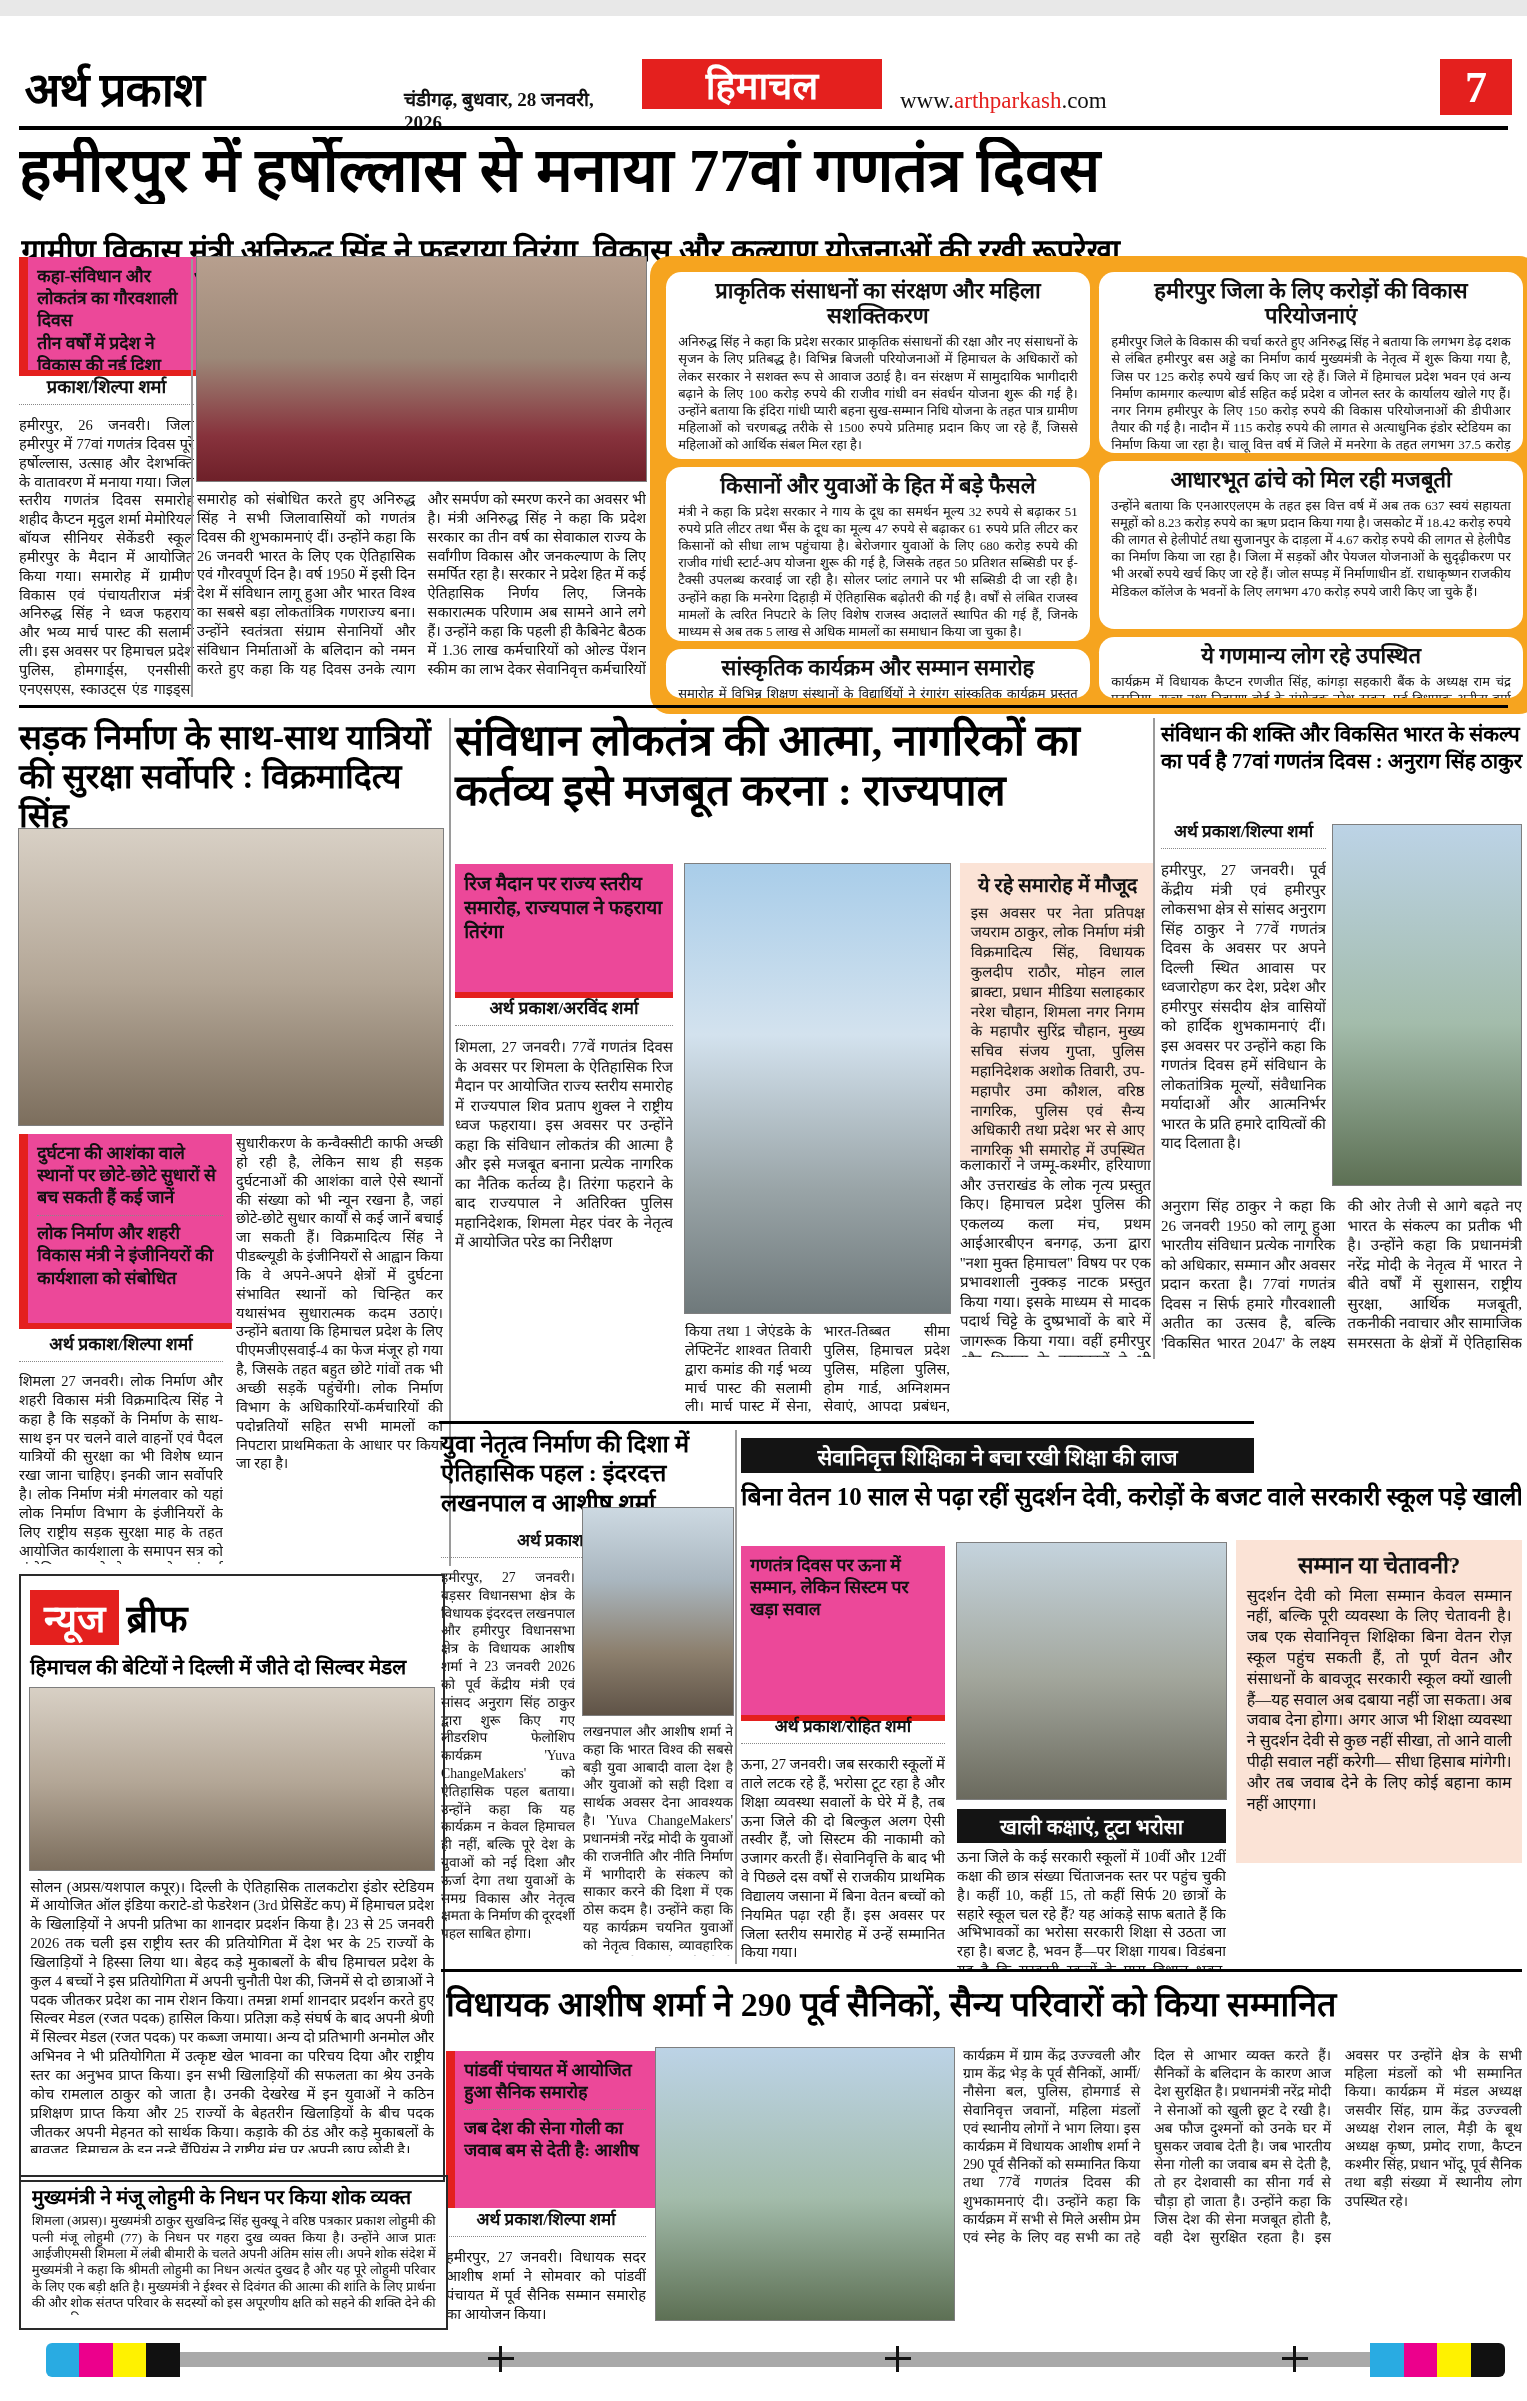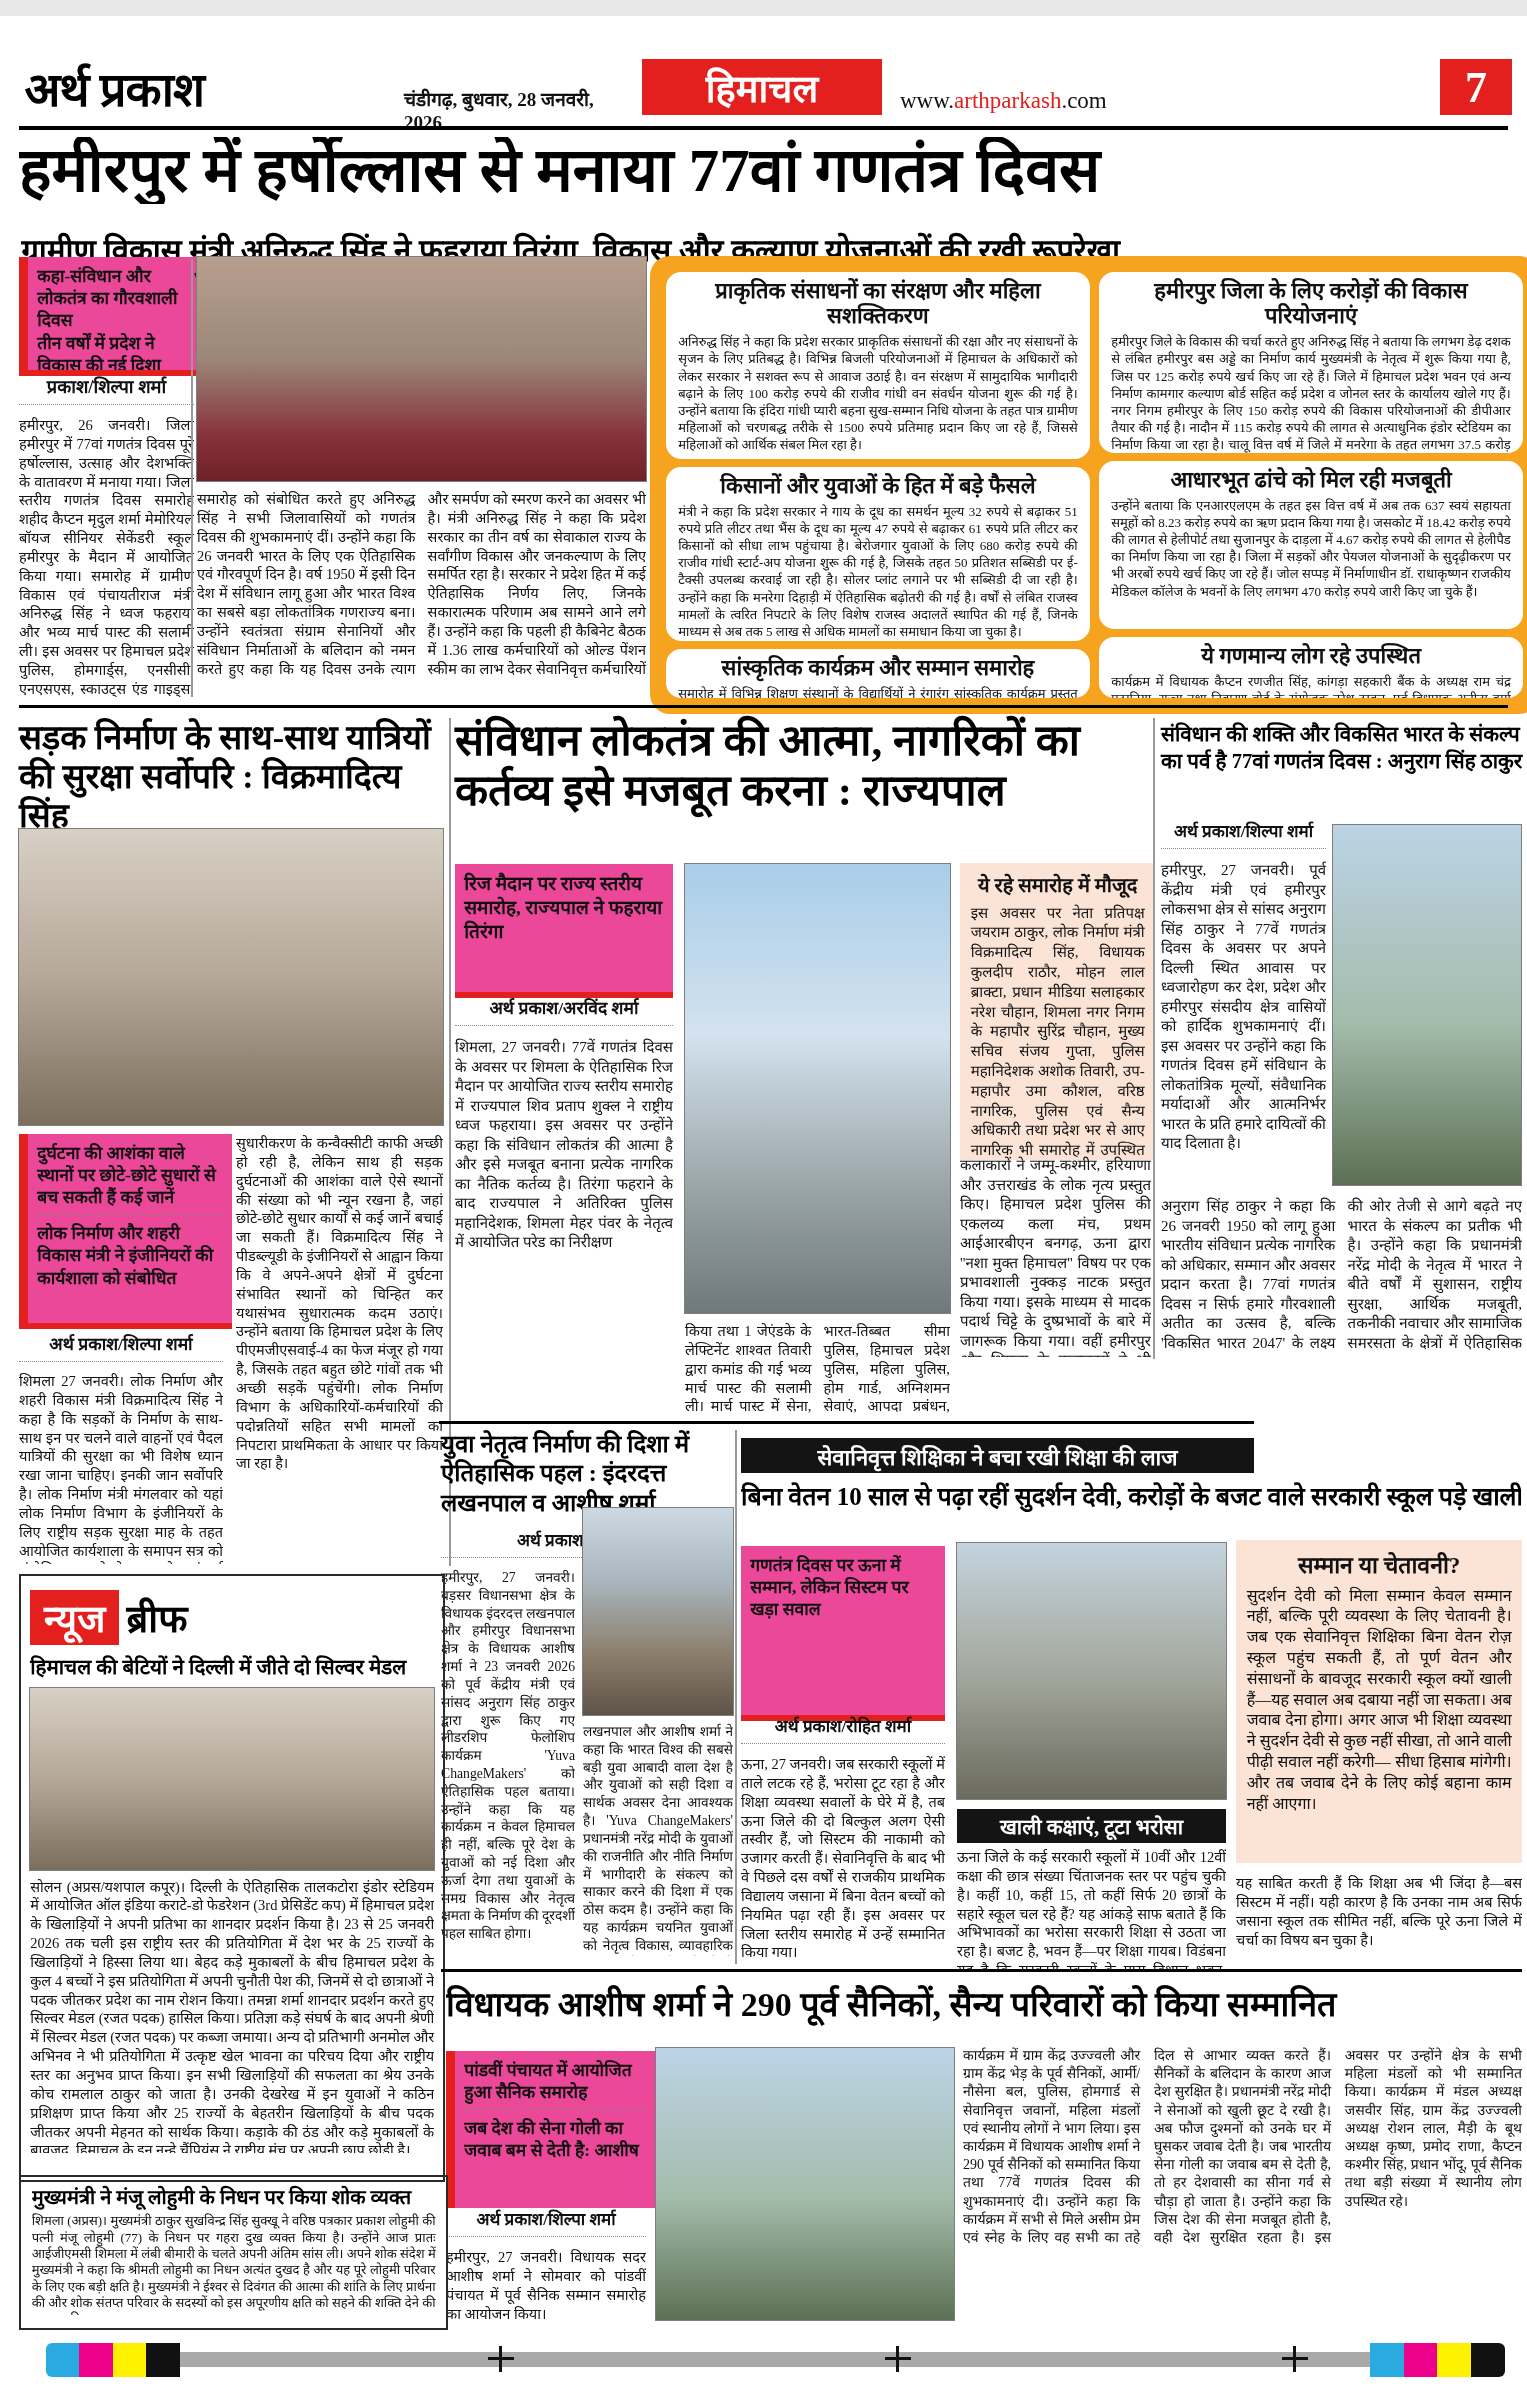--- a/index.html
+++ b/index.html
@@ -40,21 +40,21 @@
   .cols2{column-count:2;column-gap:12.2px;}
   .cols3{column-count:3;column-gap:13.7px;}
 </style>
 </head>
 <body>
 
 <div class="page">
 
   <div class="abs hl" style="left:24.4px;top:40px;width:359px;font-size:47px;letter-spacing:-0.8px;">अर्थ प्रकाश</div>
   <div class="abs" style="left:404px;top:70px;width:229px;font-size:19px;font-weight:700;">चंडीगढ़, बुधवार, 28 जनवरी, 2026</div>
-  <div class="abs" style="left:642px;top:43px;width:240px;height:56px;background:#e4201e;color:#fff;
+  <div class="abs" style="left:642px;top:43px;width:240px;height:50px;background:#e4201e;color:#fff;
        display:flex;align-items:center;justify-content:center;font-size:38px;font-weight:800;">
     <span>हिमाचल</span>
   </div>
   <div class="abs" style="left:900px;top:72px;font-size:23px;">
     <span>www.</span><span class="red">arthparkash</span><span>.com</span>
   </div>
   <div class="abs" style="left:1440px;top:43px;width:72px;height:56px;background:#e4201e;color:#fff;
        display:flex;align-items:center;justify-content:center;font-size:44px;font-weight:700;">
     <span>7</span>
   </div>
@@ -152,21 +152,20 @@
   <div class="abs kicker kicker-underline" style="left:741px;top:1530px;width:186px;height:154px;font-size:17.5px;border-left:none;">गणतंत्र दिवस पर ऊना में सम्मान, लेकिन सिस्टम पर खड़ा सवाल</div>
   <div class="abs byline" style="left:741px;top:1698px;width:204px;font-size:17px;">अर्थ प्रकाश/रोहित शर्मा</div>
   <div class="abs bt" style="left:741px;top:1739px;width:204px;height:214px;font-size:14.5px;">ऊना, 27 जनवरी। जब सरकारी स्कूलों में ताले लटक रहे हैं, भरोसा टूट रहा है और शिक्षा व्यवस्था सवालों के घेरे में है, तब ऊना जिले की दो बिल्कुल अलग ऐसी तस्वीर हैं, जो सिस्टम की नाकामी को उजागर करती हैं। सेवानिवृत्ति के बाद भी वे पिछले दस वर्षों से राजकीय प्राथमिक विद्यालय जसाना में बिना वेतन बच्चों को नियमित पढ़ा रही हैं। इस अवसर पर जिला स्तरीय समारोह में उन्हें सम्मानित किया गया।</div>
   <div class="abs ph ph-crowd" style="left:957px;top:1527px;width:269px;height:256px;"></div>
   <div class="abs blackbar" style="left:957px;top:1793px;width:269px;height:34px;font-size:20.6px;">खाली कक्षाएं, टूटा भरोसा</div>
   <div class="abs bt" style="left:957px;top:1832px;width:269px;height:121px;font-size:14.5px;">ऊना जिले के कई सरकारी स्कूलों में 10वीं और 12वीं कक्षा की छात्र संख्या चिंताजनक स्तर पर पहुंच चुकी है। कहीं 10, कहीं 15, तो कहीं सिर्फ 20 छात्रों के सहारे स्कूल चल रहे हैं? यह आंकड़े साफ बताते हैं कि अभिभावकों का भरोसा सरकारी शिक्षा से उठता जा रहा है। बजट है, भवन हैं—पर शिक्षा गायब। विडंबना यह है कि सरकारी स्कूलों के पास विशाल भवन, करोड़ों का बजट और दर्जनों योजनाएं मौजूद हैं। फिर भी कक्षाएं सूनी और कमजोर। जमीनी हकीकत यह है कि कई जगह शिक्षा का मूल ही गायब है।</div>
   <div class="abs pink" style="left:1236px;top:1524px;width:265px;height:308px;">
     <h3 style="font-size:23px;">सम्मान या चेतावनी?</h3>
     <p style="font-size:16px;line-height:1.3;">सुदर्शन देवी को मिला सम्मान केवल सम्मान नहीं, बल्कि पूरी व्यवस्था के लिए चेतावनी है। जब एक सेवानिवृत्त शिक्षिका बिना वेतन रोज़ स्कूल पहुंच सकती हैं, तो पूर्ण वेतन और संसाधनों के बावजूद सरकारी स्कूल क्यों खाली हैं—यह सवाल अब दबाया नहीं जा सकता। अब जवाब देना होगा। अगर आज भी शिक्षा व्यवस्था ने सुदर्शन देवी से कुछ नहीं सीखा, तो आने वाली पीढ़ी सवाल नहीं करेगी— सीधा हिसाब मांगेगी। और तब जवाब देने के लिए कोई बहाना काम नहीं आएगा।</p>
   </div>
-  <div class="abs bt" style="left:1236px;top:1858px;width:286px;height:95px;font-size:14.5px;">यह साबित करती हैं कि शिक्षा अब भी जिंदा है—बस सिस्टम में नहीं। यही कारण है कि उनका नाम अब सिर्फ जसाना स्कूल तक सीमित नहीं, बल्कि पूरे ऊना जिले में चर्चा का विषय बन चुका है।</div>
 
   <div class="abs vr" style="left:735px;top:1414px;height:534px;"></div>
 
   <div class="abs boxed" style="left:19px;top:1558px;width:404px;height:586px;padding:9.2px;overflow:hidden;">
     <div style="display:flex;align-items:center;gap:7.6px;margin:4.6px 0 7.6px;">
       <span style="background:#e4201e;color:#fff;font-weight:800;font-size:38px;padding:1.5px 13.7px;">न्यूज</span>
       <span style="color:#000;font-weight:800;font-size:38px;">ब्रीफ</span>
     </div>
     <div class="hl" style="font-size:20.6px;margin:3.1px 0 7.6px;">हिमाचल की बेटियों ने दिल्ली में जीते दो सिल्वर मेडल</div>
     <div class="ph ph-indoor" style="width:100%;height:182px;"></div>

